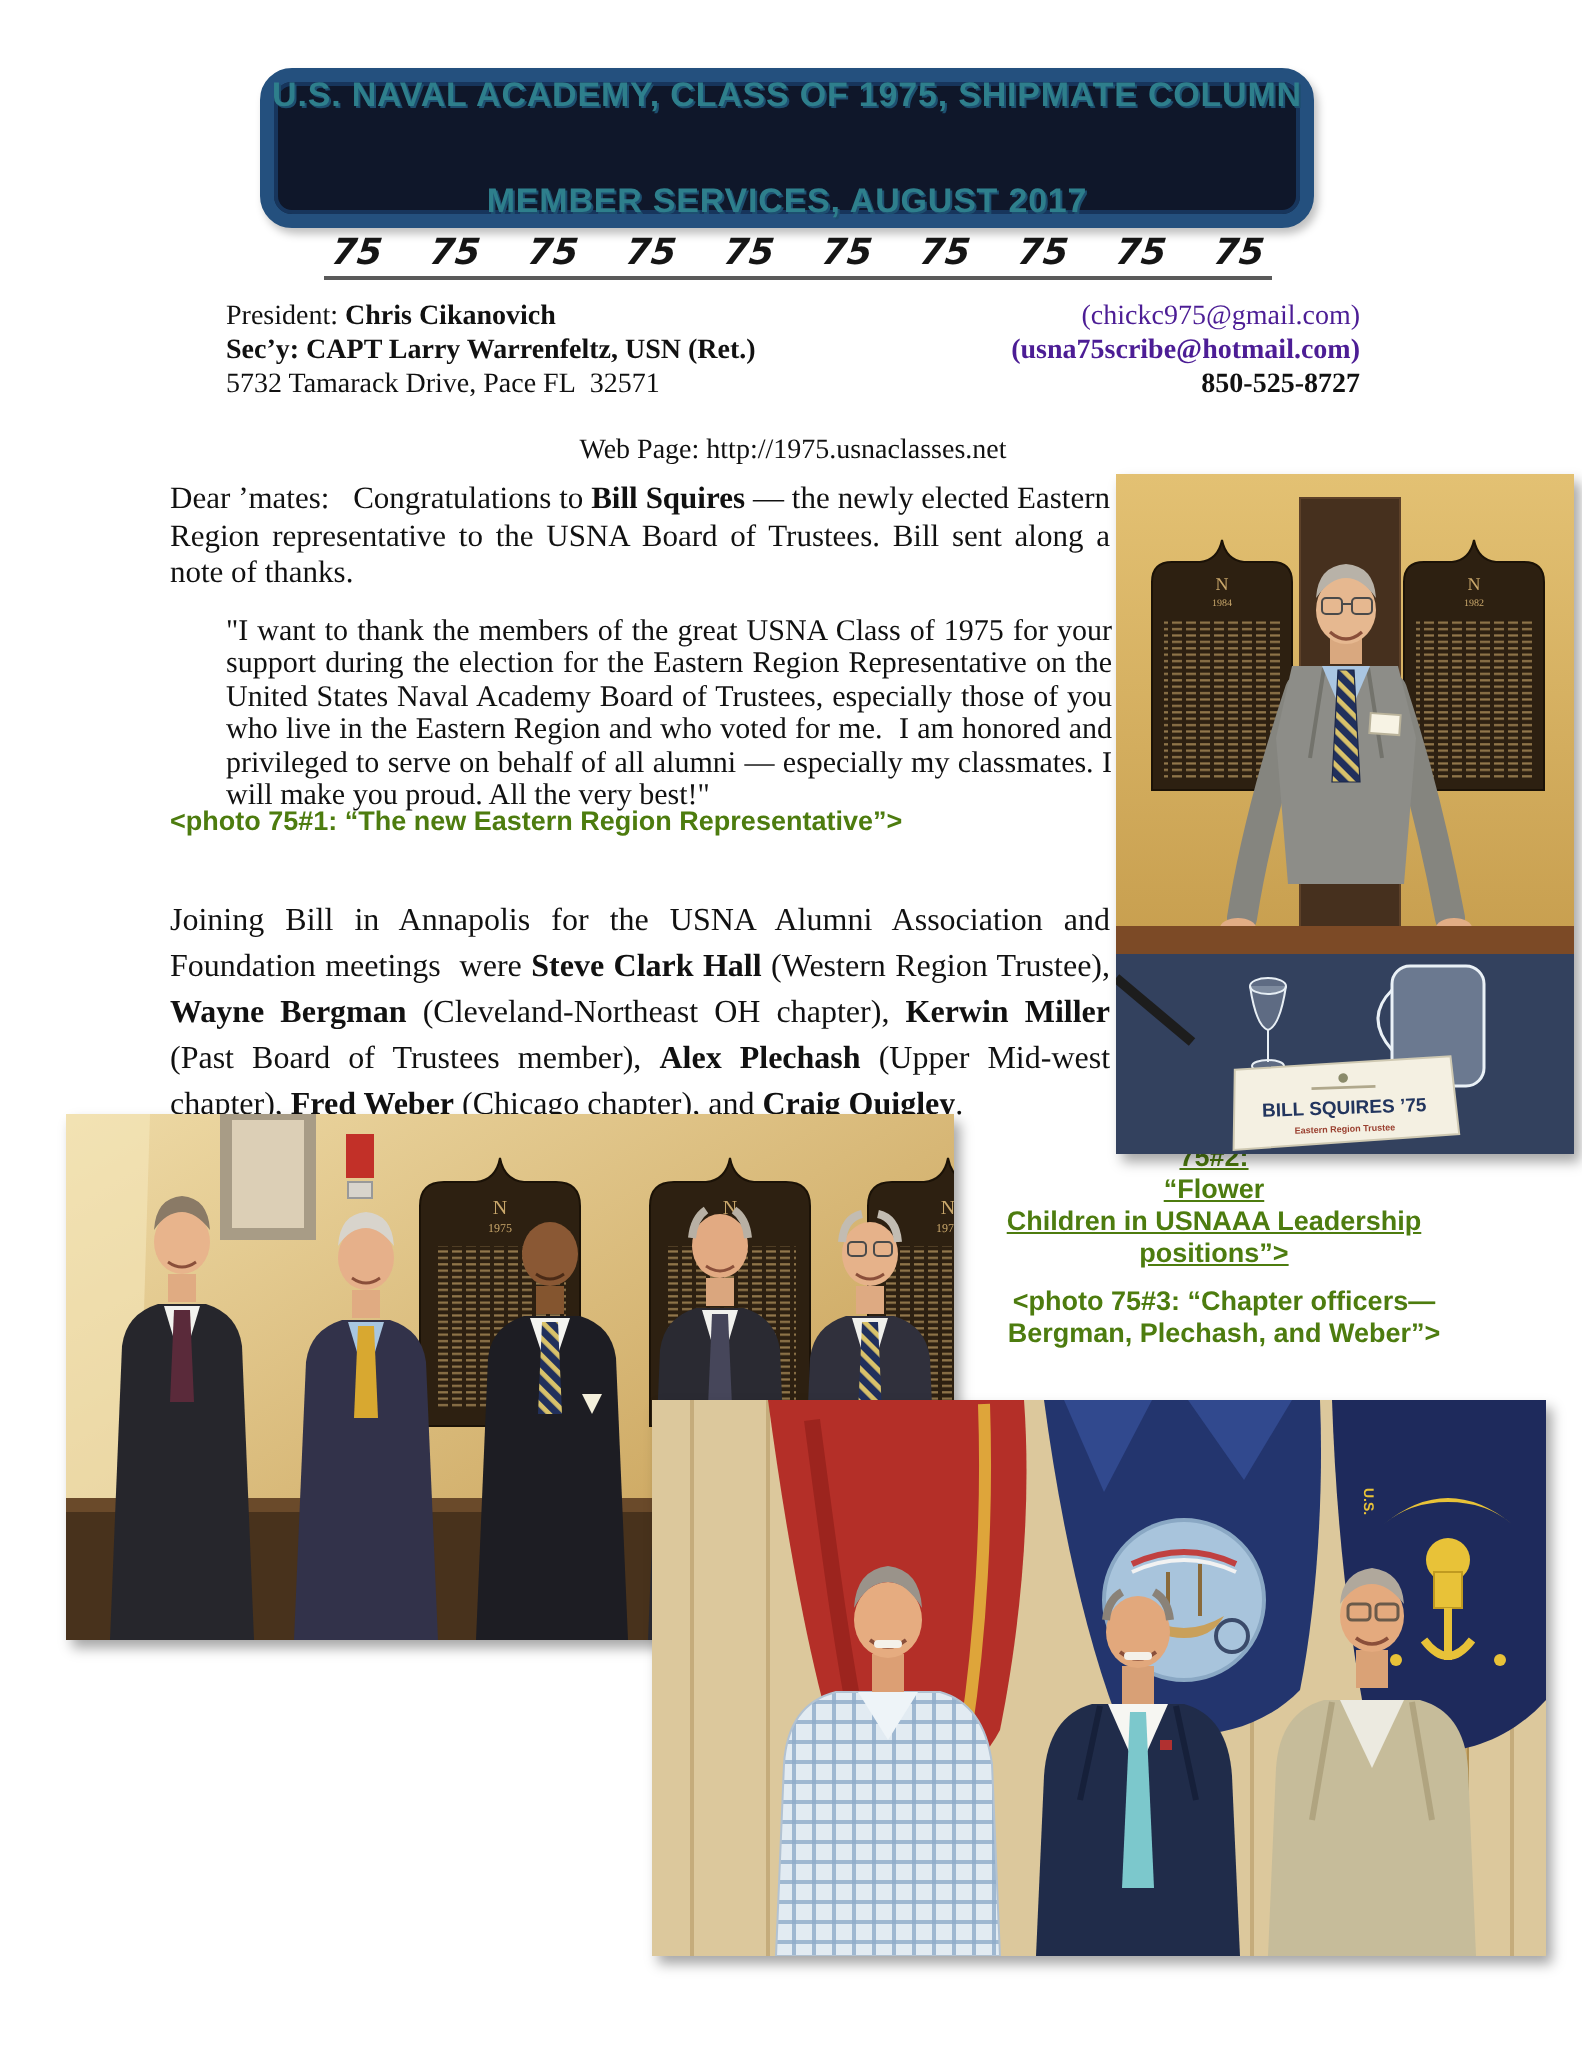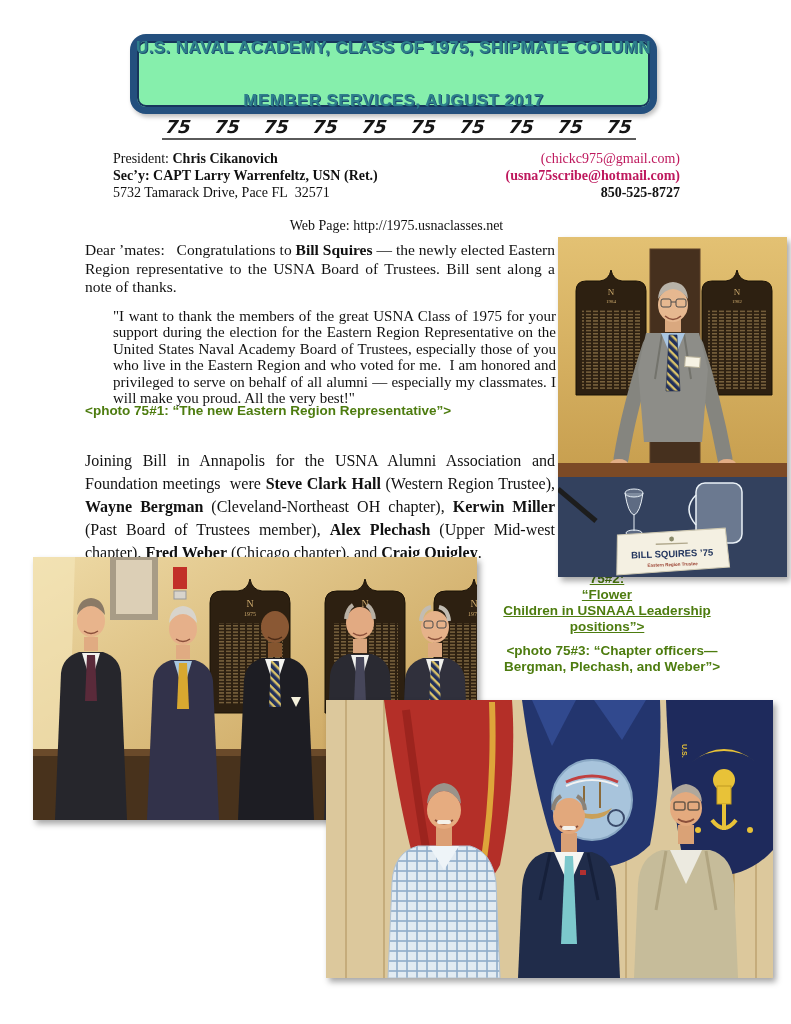--- a/index.html
+++ b/index.html
@@ -1,34 +1,34 @@
 <!DOCTYPE html>
 <html><head>
 <meta charset="utf-8">
 <style>
   html,body{margin:0;padding:0;background:#ffffff;}
   #page{position:relative;width:791px;height:1024px;background:#ffffff;overflow:hidden;
         font-family:"Liberation Serif",serif;color:#111;}
   
   .banner{position:absolute;left:130px;top:34px;width:527px;height:80px;box-sizing:border-box;
-          background:#86efac;border:7px solid #24507e;border-radius:16px;
+          background:#0f172a;border:7px solid #24507e;border-radius:16px;
           box-shadow:0 0 0 2px #17355c inset, 2px 3px 4px rgba(0,0,0,.25);
           display:flex;flex-direction:column;align-items:center;justify-content:center;gap:31px;}
   .banner div{font-family:"Liberation Sans",sans-serif;font-weight:bold;font-size:17px;
           letter-spacing:.4px;color:#2e7f8c;line-height:22px;white-space:nowrap;
           text-shadow:1px 1px 0 #1d4f70;}
   
   .div75{position:absolute;left:162px;top:116px;width:466px;display:flex;
          justify-content:space-between;border-bottom:2px solid #5a5a5a;padding:0 4px 1px 4px;}
   .div75 span{font-family:"DejaVu Sans",sans-serif;font-weight:bold;font-style:italic;
          font-size:18px;transform:skewX(-6deg);color:#151515;}
   
   .contact{position:absolute;left:113px;top:150px;width:567px;font-size:14px;line-height:17px;}
   .crow{display:flex;justify-content:space-between;}
-  .blue{color:#be185d;}
+  .blue{color:#4c1d95;}
   .bold{font-weight:bold;}
   .webline{text-align:center;margin-top:16px;}
   
   .para{position:absolute;text-align:justify;margin-top:12px;}
   #para1{left:85px;top:229px;width:470px;font-size:15.5px;line-height:18.5px;}
   #quote{left:113px;top:296px;width:443px;font-size:15px;line-height:16.4px;text-align:justify;}
   #para2{left:85px;top:437px;width:470px;font-size:16px;line-height:23px;}
   #para3{left:85px;top:837px;width:241px;font-size:15.5px;line-height:19.6px;}
   .cap{position:absolute;font-family:"Liberation Sans",sans-serif;font-weight:bold;
        font-size:13.5px;line-height:16px;color:#4d7c0f;text-align:center;}

